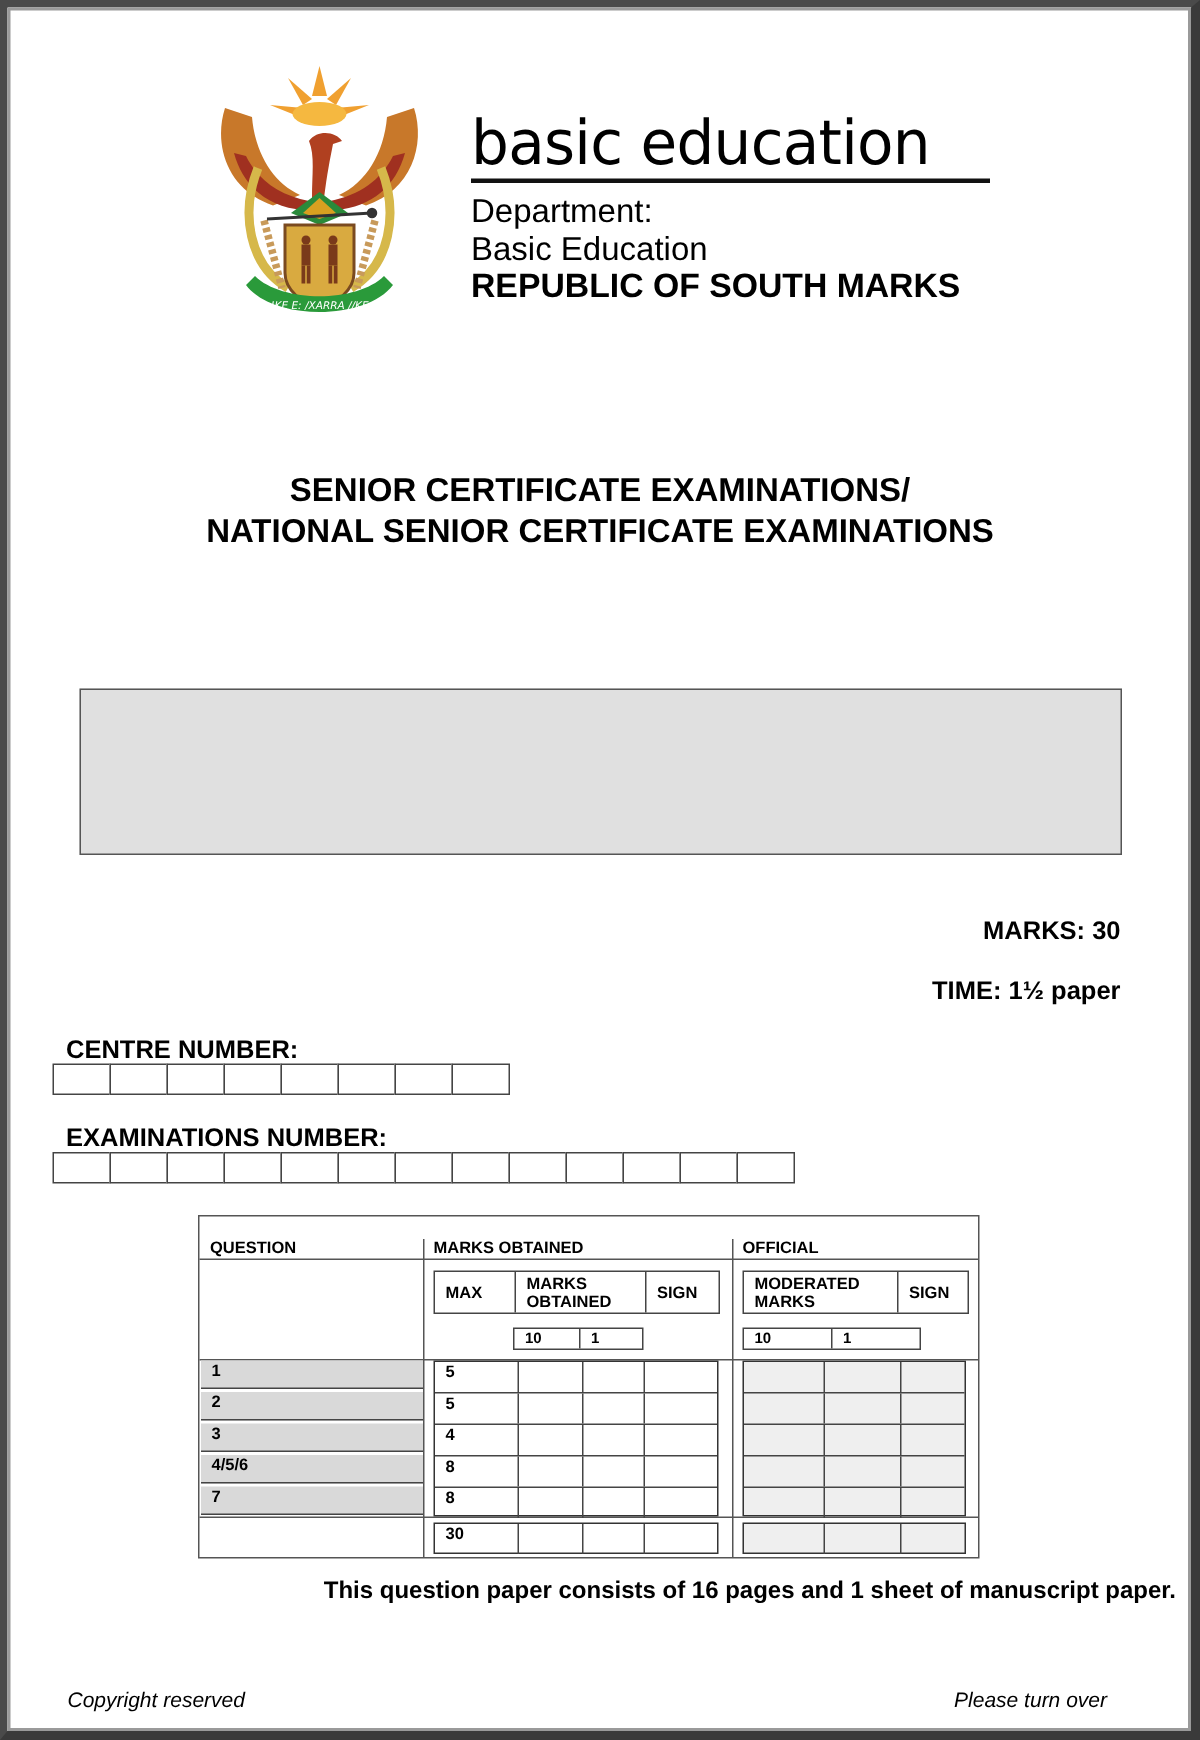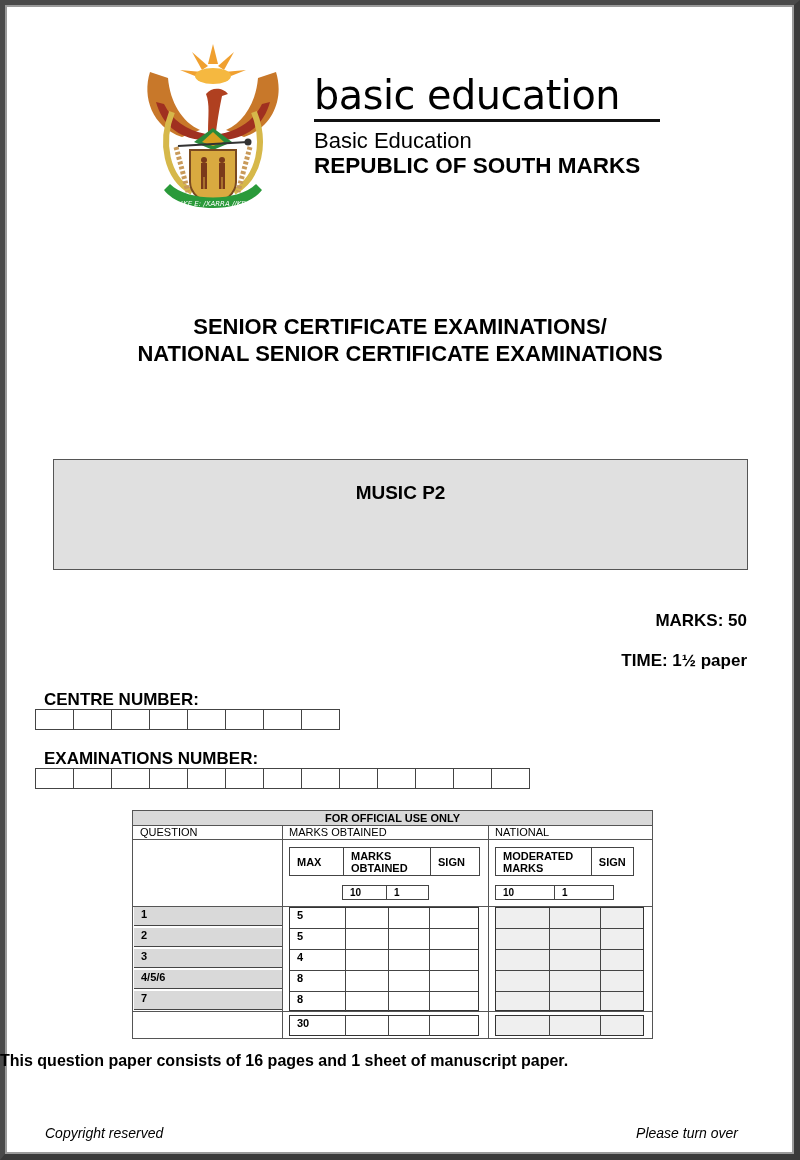--- a/index.html
+++ b/index.html
@@ -55,42 +55,42 @@
     margin-left: -1px; background: #fff;
   }
   .boxes .b:first-child { margin-left: 0; }
 
   
   .official { left: 132px; top: 810px; width: 521px; height: 229px; border: 1px solid #555; box-sizing: border-box; }
   .off-head {
     position: absolute; left: 0; top: 0; width: 519px; height: 14px; background: #d9d9d9;
     border-bottom: 1px solid #555; text-align: center; font-size: 11px; font-weight: bold; line-height: 14px;
   }
-  .col-head { position: absolute; top: 15px; height: 13px; font-size: 11px; font-weight: normal; line-height: 13px; }
+  .col-head { position: absolute; top: 15px; height: 13px; font-size: 11px; font-weight: bold; line-height: 13px; }
   .hline { position: absolute; height: 1px; background: #555; }
   .vline { position: absolute; width: 1px; background: #555; }
   .inner-box { position: absolute; border: 1px solid #444; box-sizing: border-box; display: flex; background: #fff; }
   .inner-box .c {
     border-left: 1px solid #444; box-sizing: border-box; font-size: 11px; font-weight: bold;
     display: flex; align-items: center; padding-left: 7px; line-height: 12px;
   }
   .inner-box .c:first-child { border-left: none; }
   .q-cell {
     position: absolute; left: 1px; width: 148px; height: 19px; background: #d9d9d9;
     border-bottom: 1px solid #444; font-size: 11px; font-weight: bold; padding-left: 7px;
     box-sizing: border-box; line-height: 15px;
   }
   .grid { position: absolute; border: 1px solid #333; box-sizing: border-box; }
   .grid .row { display: flex; height: 21px; border-top: 1px solid #444; box-sizing: border-box; }
   .grid .row:first-child { border-top: none; height: 20px; }
   .grid .cell { border-left: 1px solid #444; box-sizing: border-box; font-size: 11px; font-weight: bold; padding-left: 7px; line-height: 14px; }
   .grid .cell:first-child { border-left: none; }
   .grid.mod { background: #efefef; }
 
-  .note { left: 0; width: 784px; top: 1052px; text-align: left; font-weight: bold; font-size: 16px; white-space: nowrap; }
+  .note { left: 0; width: 784px; top: 1052px; text-align: right; font-weight: bold; font-size: 16px; white-space: nowrap; }
   .foot { top: 1125px; font-style: italic; font-size: 14px; white-space: nowrap; text-align: right; }
 </style>
 </head>
 <body>
 
 <div class="frame"></div>
 
 <svg class="abs crest" viewBox="0 0 142 176">
 
   <g fill="#f0a030">
@@ -133,32 +133,32 @@
       <rect x="80.5" y="135" width="2.5" height="12"></rect>
   </g>
 
   <path d="M22,148 C40,172 102,172 120,148 L114,142 C96,160 46,160 28,142 Z" fill="#2a9a3a"></path>
   <text x="71" y="164" text-anchor="middle" font-size="7" fill="#fff" font-family="DejaVu Sans, sans-serif" font-style="italic">!KE E: /XARRA //KE</text>
 </svg>
 
 <div class="abs brand">
   <div class="brand-main">basic education</div>
   <div class="brand-rule"></div>
+  <div class="brand-line">Department:</div>
   <div class="brand-line">Basic Education</div>
   <div class="brand-line bold">REPUBLIC OF SOUTH MARKS</div>
 </div>
 
 <div class="abs exam-title" style="top:313px;">SENIOR CERTIFICATE EXAMINATIONS/</div>
 <div class="abs exam-title" style="top:340px;">NATIONAL SENIOR CERTIFICATE EXAMINATIONS</div>
 
 <div class="abs subject-box">
-  <div class="l1">MUSIC P2</div>
-</div>
-
-<div class="abs meta" style="top:611px;">MARKS:  50</div>
+</div>
+
+<div class="abs meta" style="top:611px;">MARKS:  30</div>
 <div class="abs meta" style="top:651px;">TIME:  1½ paper</div>
 
 <div class="abs field-label" style="top:690px;">CENTRE NUMBER:</div>
 <div class="abs boxes" style="top:709px;">
   <div class="b"></div>
   <div class="b"></div>
   <div class="b"></div>
   <div class="b"></div>
   <div class="b"></div>
   <div class="b"></div>
@@ -177,39 +177,38 @@
   <div class="b"></div>
   <div class="b"></div>
   <div class="b"></div>
   <div class="b"></div>
   <div class="b"></div>
   <div class="b"></div>
   <div class="b"></div>
 </div>
 
 <div class="abs official">
-  <div class="off-head">FOR OFFICIAL USE ONLY</div>
   <div class="col-head" style="left:7px;">QUESTION</div>
   <div class="col-head" style="left:156px;">MARKS OBTAINED</div>
-  <div class="col-head" style="left:362px;">NATIONAL</div>
+  <div class="col-head" style="left:362px;">OFFICIAL</div>
   <div class="hline" style="left:0; top:28px; width:519px;"></div>
   <div class="vline" style="left:149px; top:15px; height:212px;"></div>
   <div class="vline" style="left:355px; top:15px; height:212px;"></div>
 
   <div class="inner-box" style="left:156px; top:36px; width:191px; height:29px;">
     <div class="c" style="width:53px;">MAX</div>
     <div class="c" style="width:87px;">MARKS OBTAINED</div>
     <div class="c" style="width:49px;">SIGN</div>
   </div>
   <div class="inner-box" style="left:209px; top:74px; width:87px; height:15px;">
     <div class="c" style="width:43px; font-size:10px;">10</div>
     <div class="c" style="width:42px; font-size:10px;">1</div>
   </div>
 
-  <div class="inner-box" style="left:362px; top:36px; width:139px; height:29px;">
+  <div class="inner-box" style="left:362px; top:36px; width:151px; height:29px;">
     <div class="c" style="width:102px;">MODERATED MARKS</div>
     <div class="c" style="width:45px;">SIGN</div>
   </div>
   <div class="inner-box" style="left:362px; top:74px; width:119px; height:15px;">
     <div class="c" style="width:58px; font-size:10px;">10</div>
     <div class="c" style="width:59px; font-size:10px;">1</div>
   </div>
 
   <div class="hline" style="left:0; top:95px; width:519px;"></div>
 

